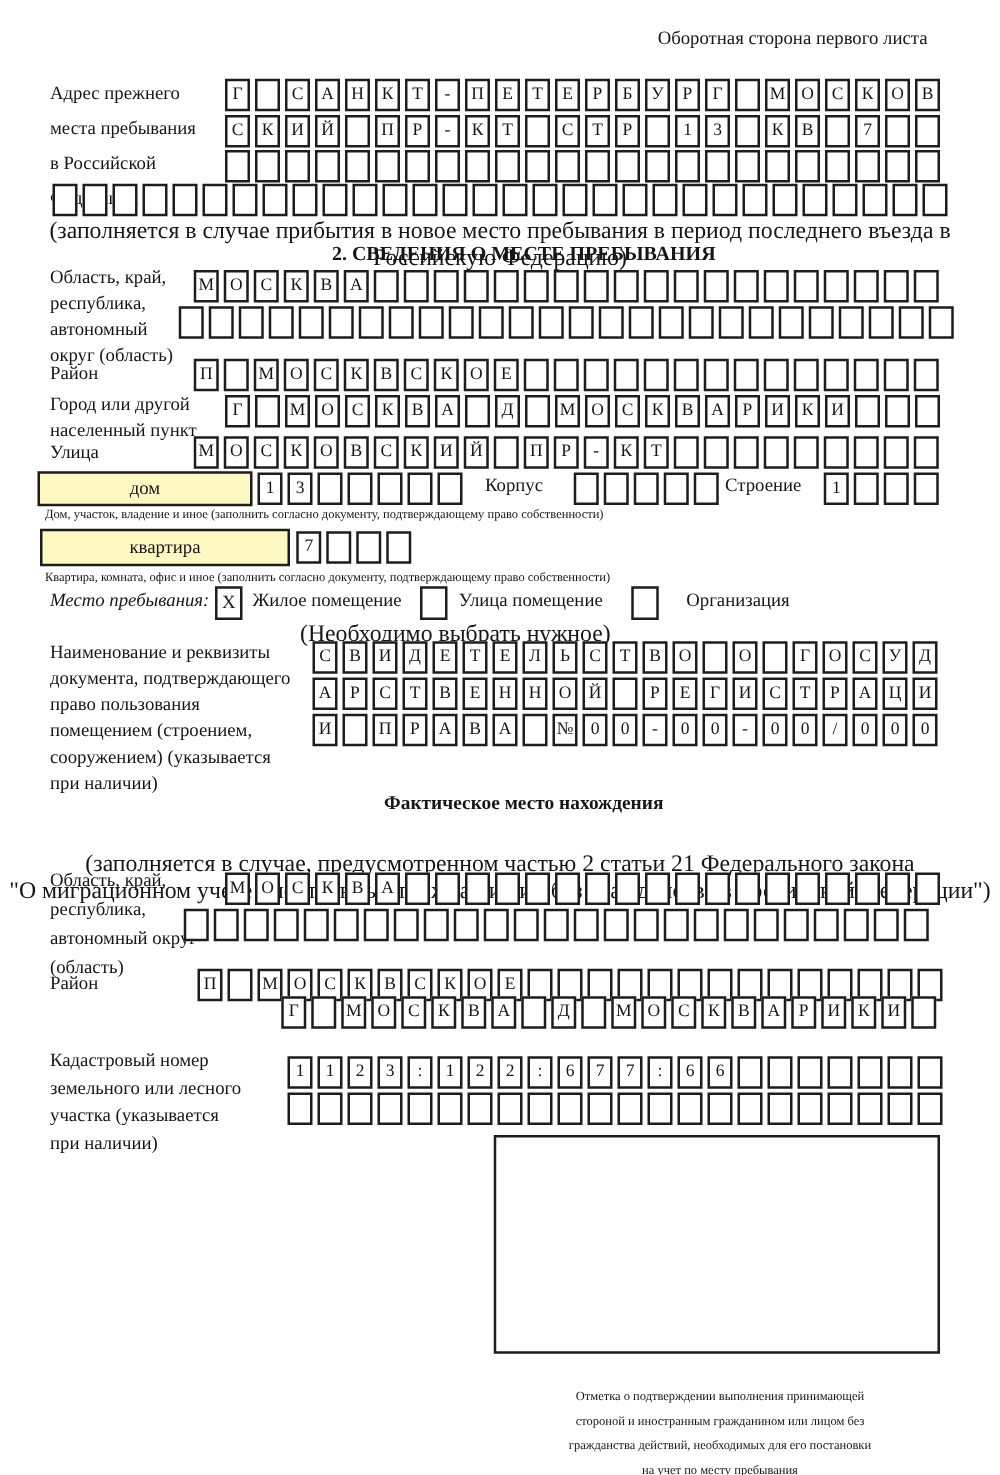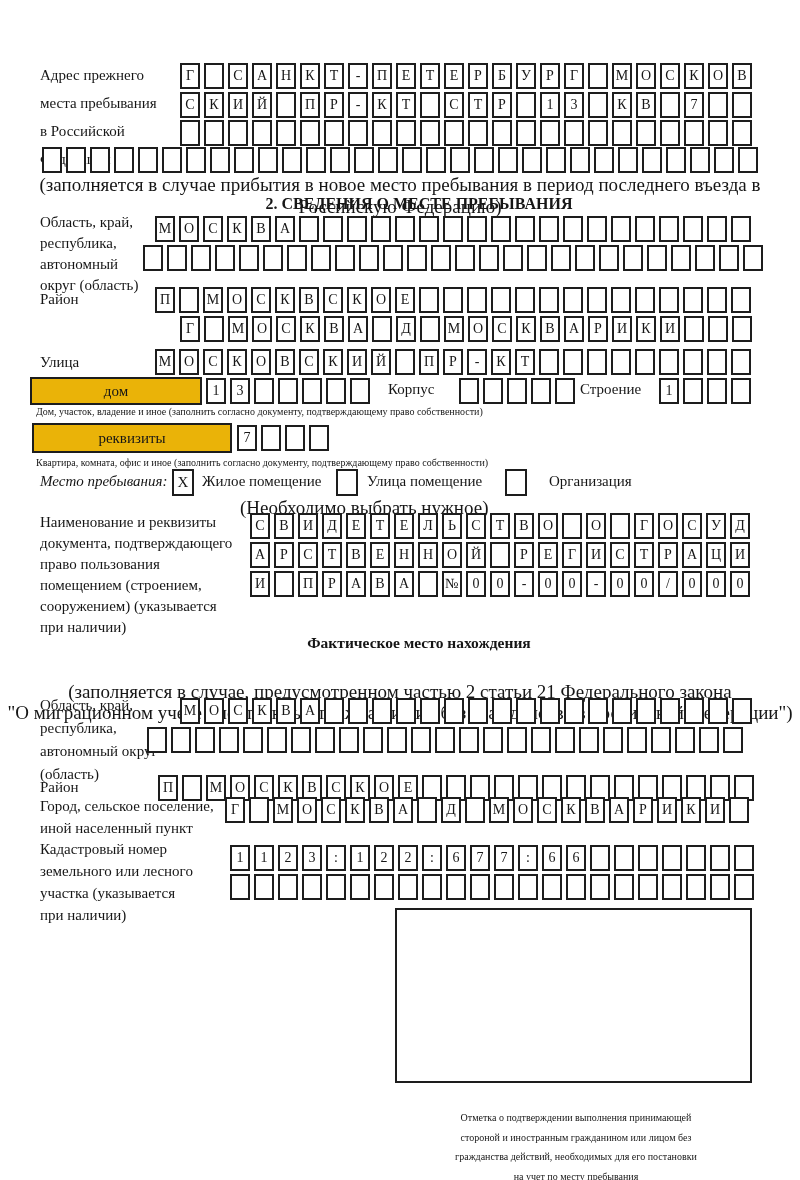--- a/index.html
+++ b/index.html
@@ -24,21 +24,21 @@
     border: 2px solid #1d1d1d;
     box-sizing: border-box;
     display: flex; align-items: center; justify-content: center;
     font-size: 14px; background: #ffffff; flex: 0 0 auto;
   }
   .bigbox {
     position: absolute;
     border: 2px solid #1d1d1d;
     box-sizing: border-box;
     display: flex; align-items: center; justify-content: center;
-    font-size: 15px; background: #eab308;
+    font-size: 15px; background: #fef9c3;
   }
   .checkbox {
     position: absolute;
     width: 22px; height: 27px;
     border: 2px solid #1d1d1d;
     box-sizing: border-box;
     display: flex; align-items: center; justify-content: center;
     font-size: 15px; background: #ffffff;
   }
   .stampbox {
@@ -46,20 +46,21 @@
     border: 2px solid #1d1d1d;
     box-sizing: border-box;
     background: #ffffff;
   }
 </style>
 </head>
 <body>
 
 <div class="page">
 
+  <div class="abs lbl" style="left:0; top:23px; width:742px; text-align:right;">Оборотная сторона первого листа</div>
 
   <div class="abs lbl" style="left:40px; top:61px; line-height:28px;">Адрес прежнего
 места пребывания
 в Российской
 Федерации</div>
   <div class="cellrow" style="left:180px; top:63px;">
       <span class="cell">Г</span>
       <span class="cell"></span>
       <span class="cell">С</span>
       <span class="cell">А</span>
@@ -254,20 +255,22 @@
       <span class="cell"></span>
       <span class="cell"></span>
       <span class="cell"></span>
       <span class="cell"></span>
       <span class="cell"></span>
       <span class="cell"></span>
       <span class="cell"></span>
       <span class="cell"></span>
     </div>
 
+  <div class="abs lbl" style="left:40px; top:314px; line-height:21px;">Город или другой
+населенный пункт</div>
   <div class="cellrow" style="left:180px; top:316px;">
       <span class="cell">Г</span>
       <span class="cell"></span>
       <span class="cell">М</span>
       <span class="cell">О</span>
       <span class="cell">С</span>
       <span class="cell">К</span>
       <span class="cell">В</span>
       <span class="cell">А</span>
       <span class="cell"></span>
@@ -337,21 +340,21 @@
     </div>
   <div class="abs lbl" style="left:580px; top:381px;">Строение</div>
   <div class="cellrow" style="left:659px; top:378px;">
       <span class="cell">1</span>
       <span class="cell"></span>
       <span class="cell"></span>
       <span class="cell"></span>
     </div>
   <div class="abs caption" style="left:36px; top:406px;">Дом, участок, владение и иное (заполнить согласно документу, подтверждающему право собственности)</div>
 
-  <div class="bigbox" style="left:32px; top:423px; width:200px; height:30px;">реквизиты</div>
+  <div class="bigbox" style="left:32px; top:423px; width:200px; height:30px;">квартира</div>
   <div class="cellrow" style="left:237px; top:425px;">
       <span class="cell">7</span>
       <span class="cell"></span>
       <span class="cell"></span>
       <span class="cell"></span>
     </div>
   <div class="abs caption" style="left:36px; top:457px;font-family:Liberation Serif, serif;">Квартира, комната, офис и иное (заполнить согласно документу, подтверждающему право собственности)</div>
 
   <div class="abs lbl" style="left:40px; top:473px;font-style:italic;">Место пребывания:</div>
   <span class="checkbox" style="left:172px; top:469px;">X</span>
@@ -522,22 +525,20 @@
       <span class="cell"></span>
       <span class="cell"></span>
       <span class="cell"></span>
       <span class="cell"></span>
       <span class="cell"></span>
       <span class="cell"></span>
       <span class="cell"></span>
       <span class="cell"></span>
     </div>
 
-  <div class="abs lbl" style="left:40px; top:795px; line-height:22px;">Город, сельское поселение,
-иной населенный пункт</div>
   <div class="cellrow" style="left:225px; top:797px;">
       <span class="cell">Г</span>
       <span class="cell"></span>
       <span class="cell">М</span>
       <span class="cell">О</span>
       <span class="cell">С</span>
       <span class="cell">К</span>
       <span class="cell">В</span>
       <span class="cell">А</span>
       <span class="cell"></span>

